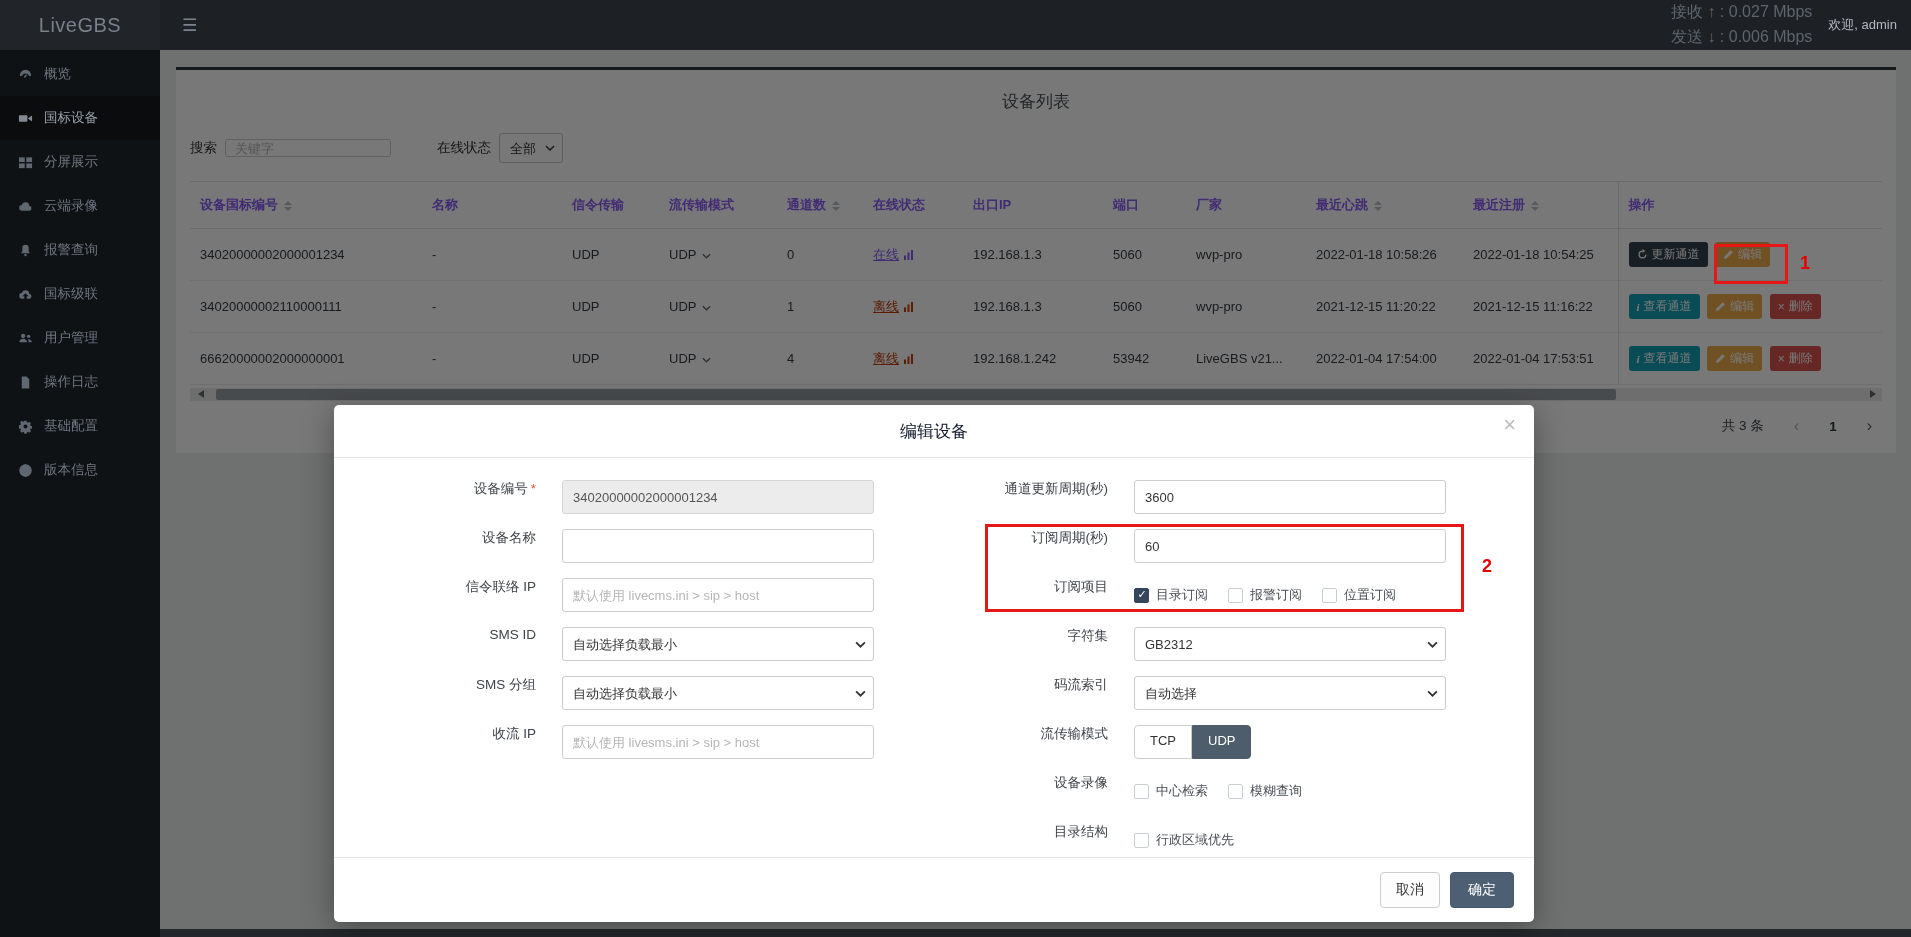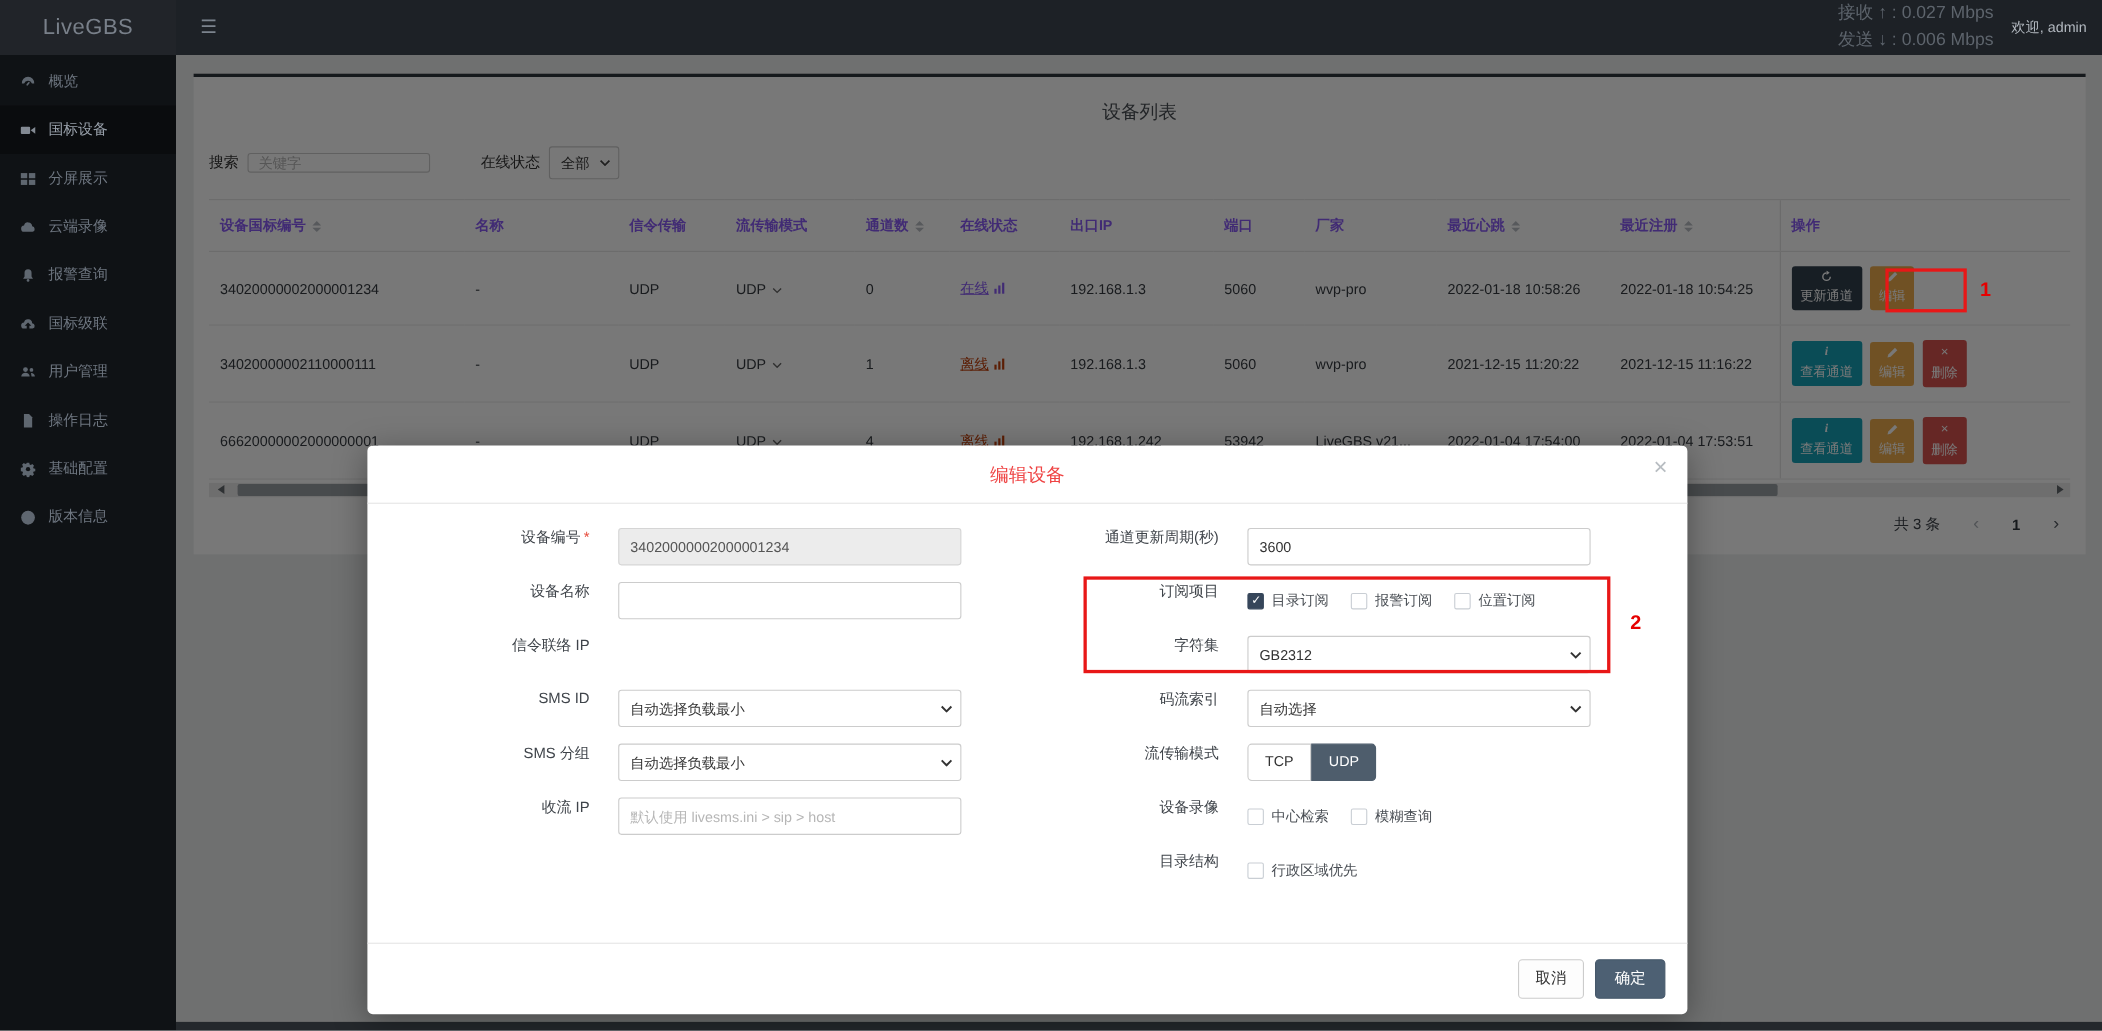--- a/index.html
+++ b/index.html
@@ -42,21 +42,21 @@
   .col-actions { border-left: 1px solid #e2e2e2; }
   .sort { display: inline-block; vertical-align: middle; margin-left: 6px; }
   .sort b, .sort i { display: block; width: 0; height: 0; border-left: 4px solid transparent; border-right: 4px solid transparent; }
   .sort b { border-bottom: 4px solid #b9bdc3; margin-bottom: 2px; }
   .sort i { border-top: 4px solid #b9bdc3; }
   .stream-chev { margin-left: 6px; }
   .status-link { text-decoration: underline; cursor: pointer; display: inline-flex; align-items: center; gap: 4px; }
   .online { color: #8b5cf6; }
   .offline { color: #c2410c; }
   .bars { width: 12px; height: 12px; fill: currentColor; }
-  .btn { display: inline-flex; align-items: center; gap: 4px; border: none; border-radius: 3px; color: #fff; font-size: 12px; padding: 4px 8px; cursor: pointer; margin-right: 4px; vertical-align: middle; font-family: inherit; flex-direction: column; }
+  .btn { display: inline-flex; align-items: center; gap: 4px; border: none; border-radius: 3px; color: #fff; font-size: 12px; padding: 4px 8px; cursor: pointer; margin-right: 4px; vertical-align: middle; font-family: inherit; }
   .btn svg { width: 11px; height: 11px; fill: #fff; }
   .btn .ico-i { font-style: italic; font-weight: bold; font-size: 11px; font-family: "Liberation Serif", serif; }
   .btn-update { background: #32414e; }
   .btn-view { background: #17a2b8; }
   .btn-edit { background: #efad4d; }
   .btn-del { background: #d9534f; }
   
   .hscroll { position: relative; height: 13px; background: #e9e9e9; margin-top: 3px; }
   .hs-thumb { position: absolute; left: 26px; top: 1px; height: 11px; width: 1400px; background: #9a9fa5; border-radius: 2px; cursor: pointer; }
   .hs-left, .hs-right { position: absolute; top: 2px; width: 0; height: 0; border-top: 4.5px solid transparent; border-bottom: 4.5px solid transparent; cursor: pointer; }
@@ -65,21 +65,21 @@
   
   .pagination { display: flex; justify-content: flex-end; align-items: center; gap: 30px; padding: 16px 10px 14px; font-size: 13.5px; color: #3e434a; }
   .pg-prev { color: #adb2b8; cursor: pointer; font-size: 16px; }
   .pg-next { color: #565c63; cursor: pointer; font-size: 16px; }
   .pg-page { font-weight: bold; color: #2f353c; cursor: pointer; }
   
   .overlay { position: absolute; left: 160px; top: 50px; right: 0; bottom: 0; background: rgba(0,0,0,.53); z-index: 50; }
   
   .modal { position: absolute; left: 334px; top: 405px; width: 1200px; height: 517px; background: #fff; border-radius: 5px; z-index: 100; box-shadow: 0 6px 30px rgba(0,0,0,.35); display: flex; flex-direction: column; }
   .modal-header { position: relative; padding: 15px 0 14px; text-align: center; border-bottom: 1px solid #e5e5e5; }
-  .modal-title { font-size: 17px; color: #ef4444; }
+  .modal-title { font-size: 17px; color: #0f172a; }
   .modal-close { position: absolute; right: 18px; top: 9px; font-size: 22px; color: #b8bdc2; cursor: pointer; line-height: 1; }
   .modal-body { flex: 1; display: flex; padding: 22px 28px 0; overflow: hidden; }
   .form-col { width: 572px; flex-shrink: 0; }
   .form-row { display: flex; margin-bottom: 15px; min-height: 34px; }
   .form-label { width: 200px; text-align: right; padding-right: 26px; font-size: 13.5px; color: #3f444a; flex-shrink: 0; white-space: nowrap; }
   .req { color: #e74c3c; margin-left: 3px; }
   .form-control { width: 312px; height: 34px; border: 1px solid #ccc; border-radius: 3px; padding: 0 10px; font-size: 13px; color: #333; background: #fff; }
   .form-control::placeholder { color: #b6b6b6; }
   .form-control:disabled { background: #ececec; color: #555; border-color: #d5d5d5; }
   .sel-wide { width: 312px; }
@@ -402,20 +402,21 @@
       <div class="form-row">
         <span class="form-label"><span>设备编号</span><span class="req">*</span></span>
         <input class="form-control" disabled="" value="34020000002000001234" style="">
       </div>
       <div class="form-row">
         <span class="form-label">设备名称</span>
         <input class="form-control" style="">
       </div>
       <div class="form-row">
         <span class="form-label">信令联络 IP</span>
+        <input class="form-control" placeholder="默认使用 livecms.ini &gt; sip &gt; host" style="">
       </div>
       <div class="form-row">
         <span class="form-label">SMS ID</span>
         <span class="sel sel-wide">
           <select><option>自动选择负载最小</option></select>
           <svg class="chev" width="11" height="7" viewBox="0 0 10 6">
               <path d="M1 1l4 4 4-4" fill="none" stroke="#333" stroke-width="1.6"></path>
             </svg>
         </span>
       </div>
@@ -431,20 +432,24 @@
       <div class="form-row">
         <span class="form-label">收流 IP</span>
         <input class="form-control" placeholder="默认使用 livesms.ini &gt; sip &gt; host" style="">
       </div>
     </div>
 
     <div class="form-col">
       <div class="form-row">
         <span class="form-label">通道更新周期(秒)</span>
         <input class="form-control" value="3600" style="">
+      </div>
+      <div class="form-row">
+        <span class="form-label">订阅周期(秒)</span>
+        <input class="form-control" value="60" style="">
       </div>
       <div class="form-row">
         <span class="form-label">订阅项目</span>
         <div class="checks">
           <label>
               <input type="checkbox" checked="" style="">
               <span>目录订阅</span>
             </label>
           <label>
               <input type="checkbox" style="">

